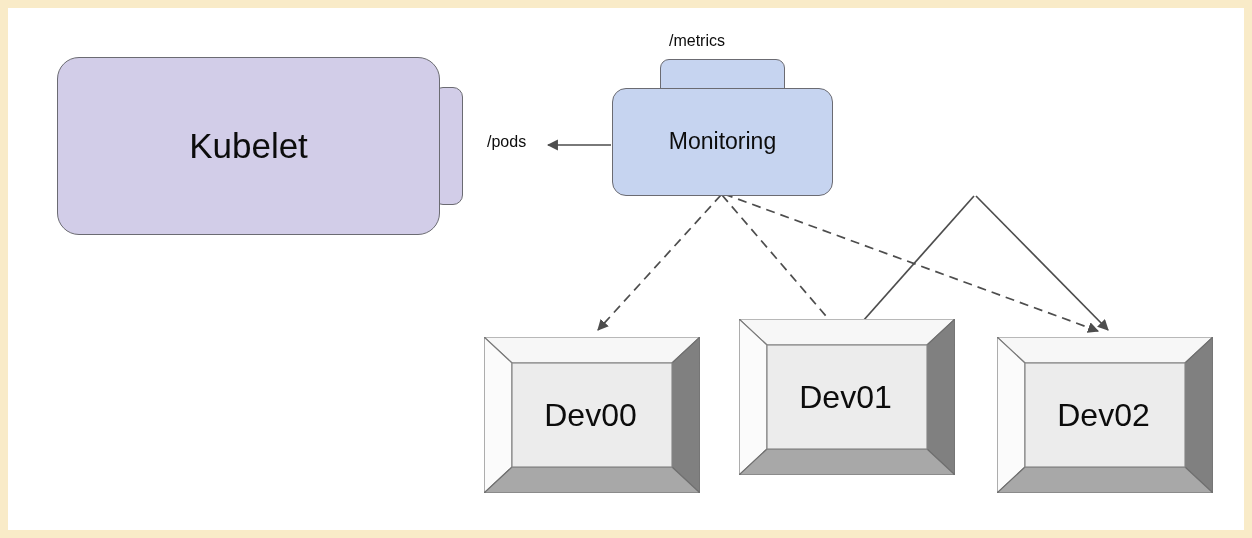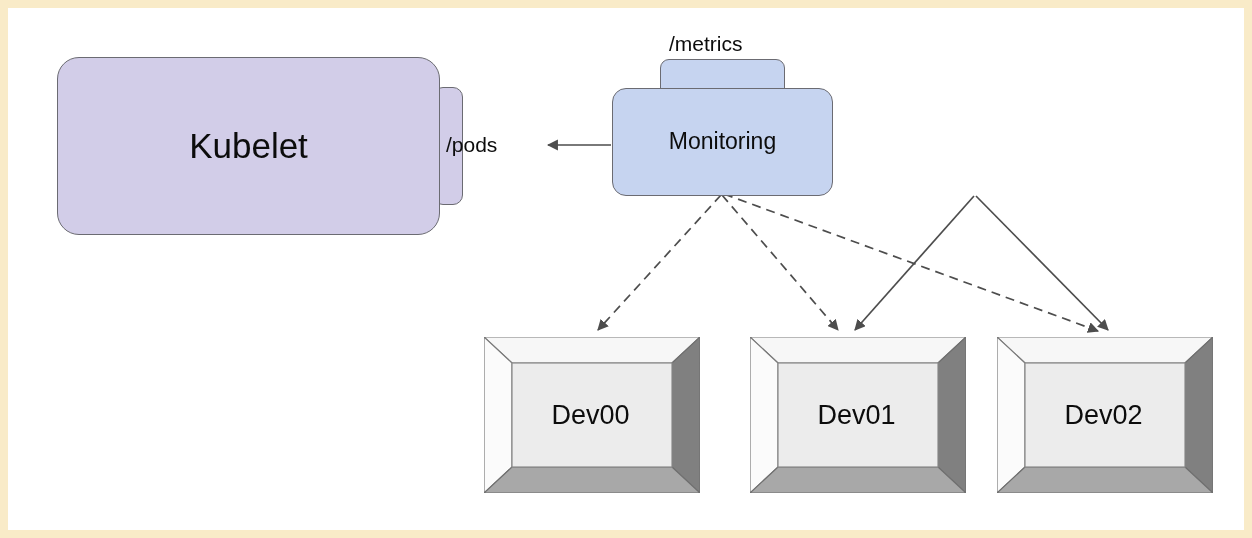--- a/index.html
+++ b/index.html
@@ -94,52 +94,52 @@
     width: 208px;
     height: 109px;
     background: #c6d4f0;
     font-size: 23px;
     z-index: 3;
   }
 
   
   .edge-label {
     position: absolute;
-    font-size: 21px;
+    font-size: 16px;
     color: #0c0c0c;
     white-space: nowrap;
     z-index: 4;
   }
-  .edge-label.pods { left: 446px; top: 133px; }
+  .edge-label.pods { left: 487px; top: 133px; }
   .edge-label.metrics { left: 669px; top: 32px; }
 
   
   .cube {
     position: absolute;
     width: 216px;
     height: 156px;
     z-index: 3;
   }
   .cube .cube-svg { position: absolute; left: 0; top: 0; }
   .cube .cube-label {
     position: absolute;
     left: 0;
     top: 0;
     width: 216px;
     height: 156px;
     display: flex;
     align-items: center;
     justify-content: center;
-    font-size: 27px;
+    font-size: 32px;
     color: #0c0c0c;
     padding-right: 3px;
     box-sizing: border-box;
   }
   .cube.dev0 { left: 484px; top: 337px; }
-  .cube.dev1 { left: 739px; top: 337px; margin-left: 11px; }
+  .cube.dev1 { left: 739px; top: 319px; }
   .cube.dev2 { left: 997px; top: 337px; border-radius: 13px; }
 </style>
 </head>
 <body>
 
 <div id="screen">
   <div id="canvas"></div>
 
   <svg id="svg-layer" viewBox="0 0 1252 538" xmlns="http://www.w3.org/2000/svg">
     <defs>

